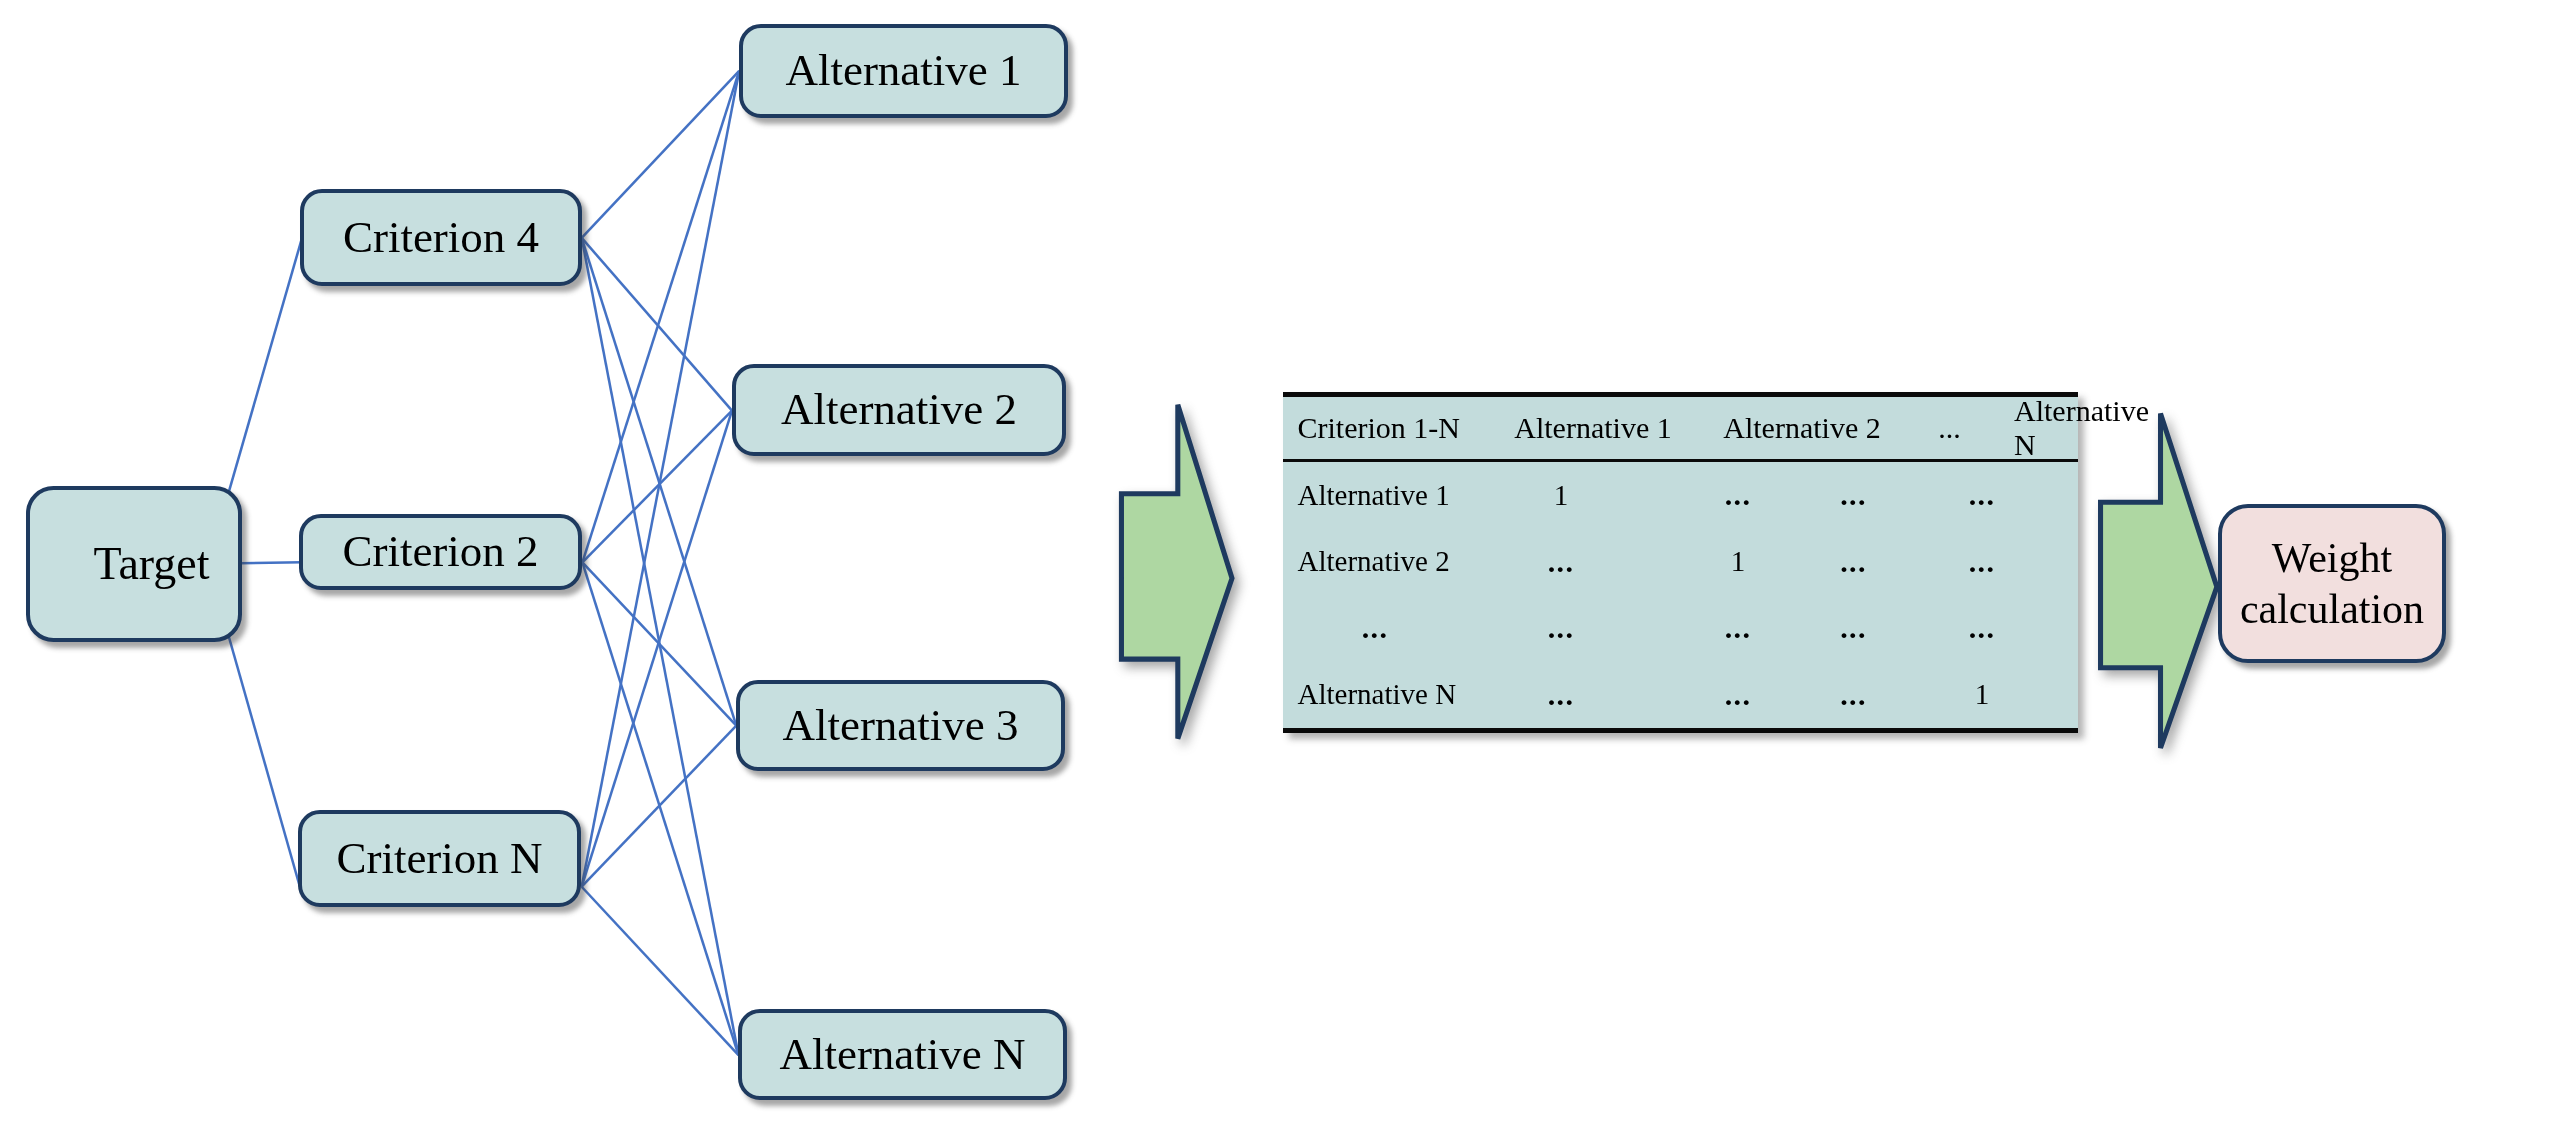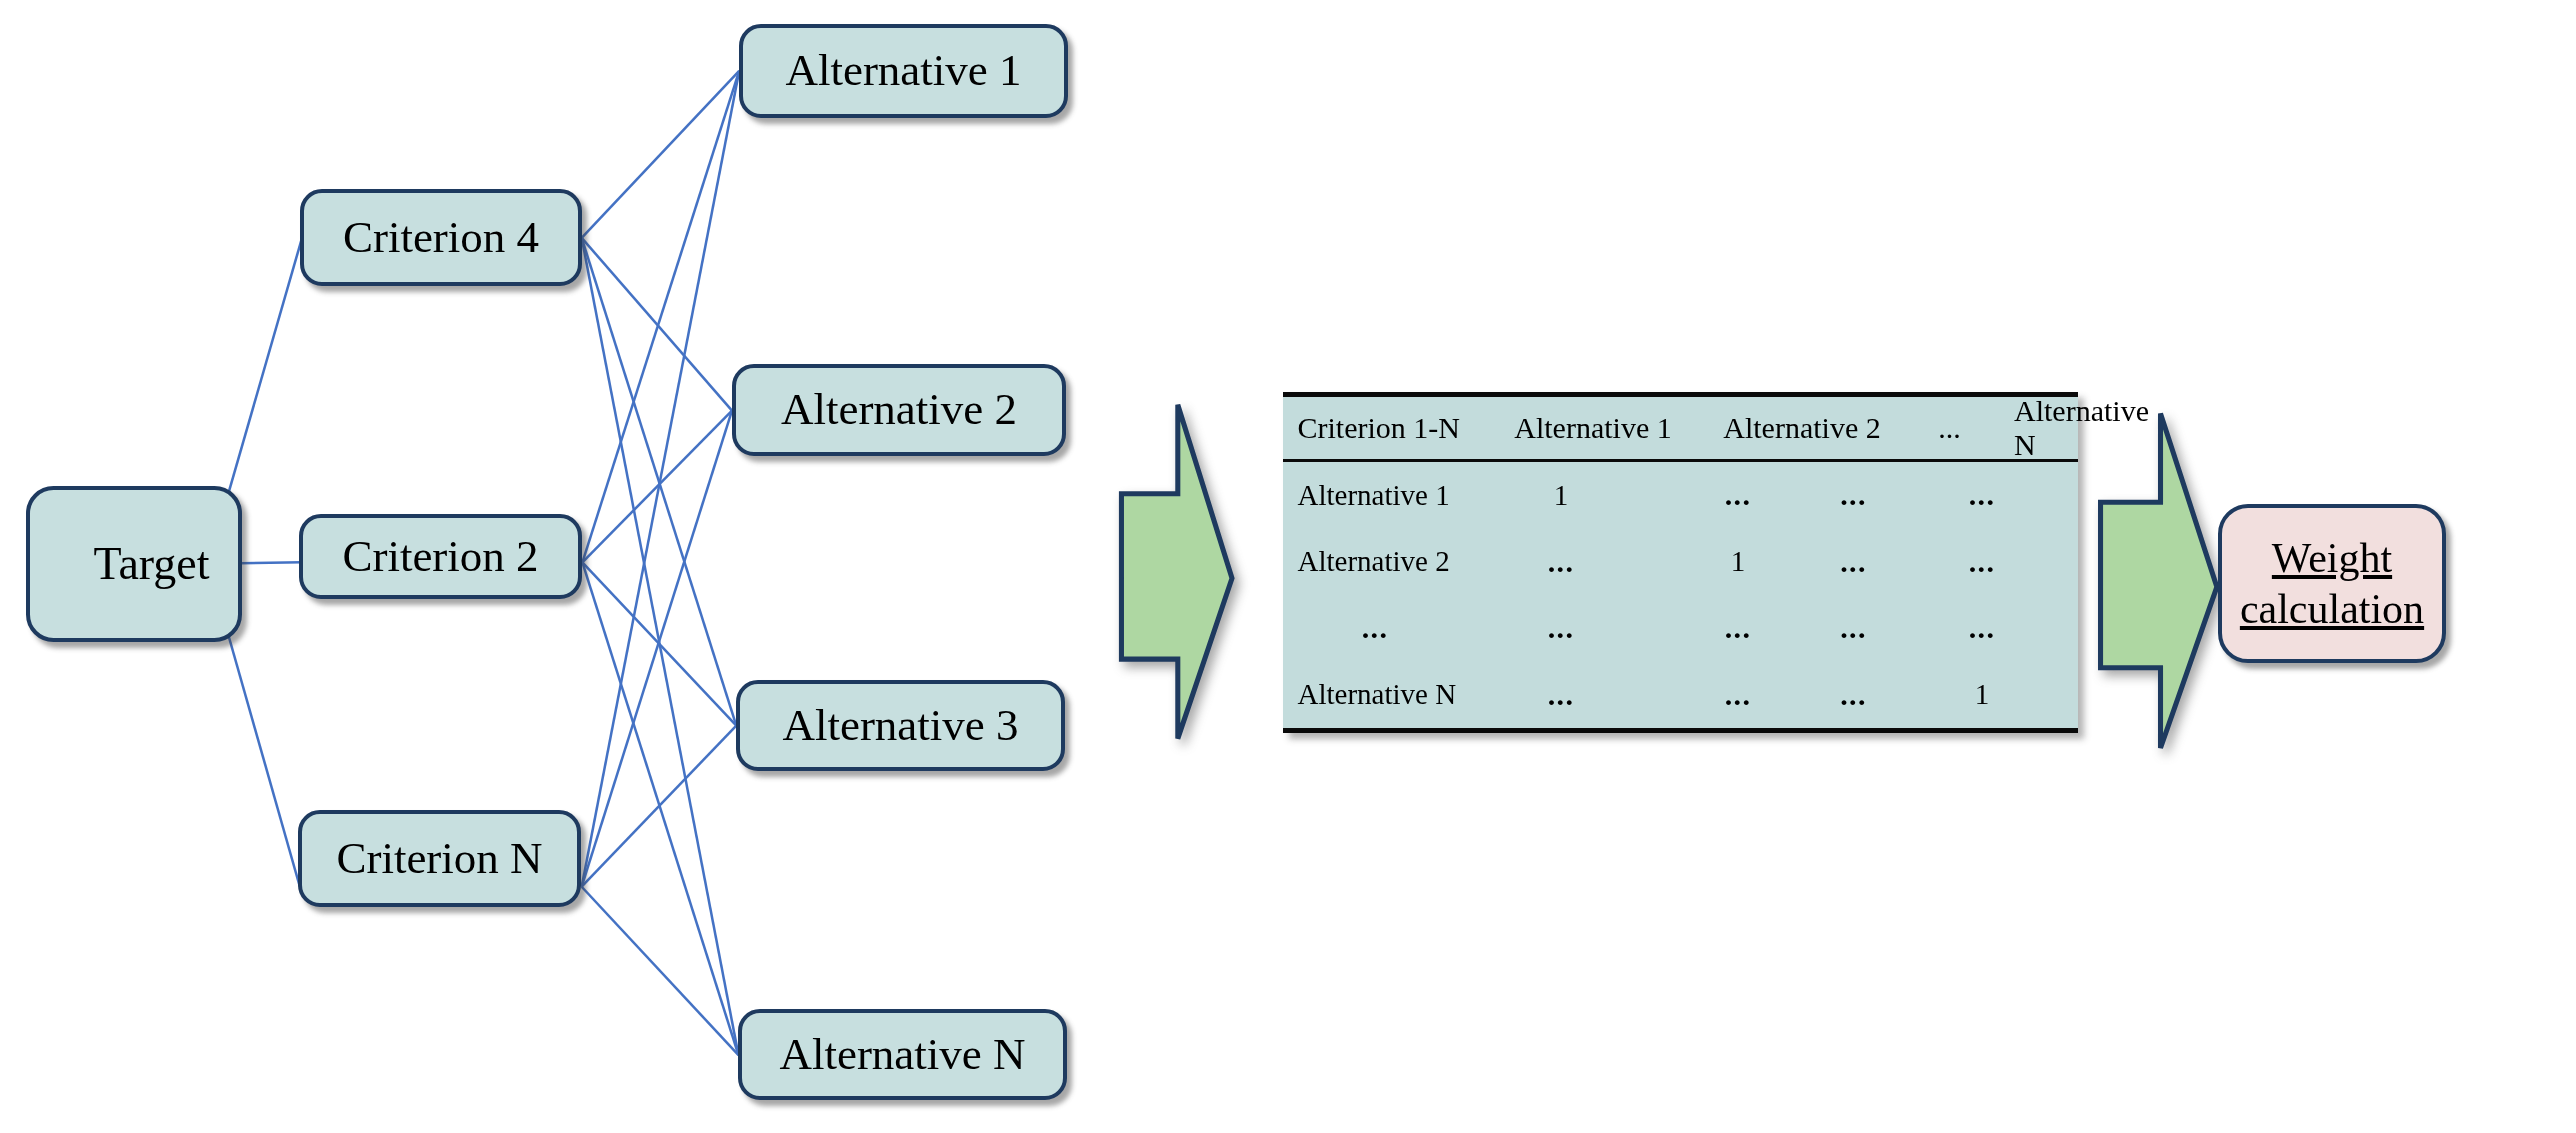--- a/index.html
+++ b/index.html
@@ -38,34 +38,33 @@
     border-radius:22px;
     font-size:45px;
     line-height:1.1;
     box-shadow:5px 5.8px 5.8px rgba(60,60,60,.45);
     box-sizing:border-box;
     text-align:center;
     white-space:nowrap;
   }
   #node-target{left:26px;top:486px;width:216px;height:156px;border-radius:27.5px;font-size:46px;padding-left:35px;}
   #node-criterion-1{left:300px;top:189px;width:282px;height:97px;}
-  #node-criterion-2{left:299px;top:514px;width:283px;height:85px;}
+  #node-criterion-2{left:299px;top:514px;width:283px;height:76px;}
   #node-criterion-n{left:298px;top:810px;width:283px;height:97px;}
   #node-alternative-1{left:739px;top:24px;width:329px;height:94px;}
   #node-alternative-2{left:732px;top:364px;width:334px;height:92px;}
   #node-alternative-3{left:736px;top:680px;width:329px;height:91px;}
   #node-alternative-n{left:738px;top:1009px;width:329px;height:91px;}
   #node-result{
     left:2218px;top:504px;width:228px;height:159px;
     border-radius:30px;
     background:var(--result-fill);
     font-size:42px;line-height:1.2;
     white-space:normal;
     padding:0 7.2px;
-    text-decoration:underline;
   }
   
   #matrix{
     position:absolute;left:1283px;top:392px;width:795px;height:341px;
     box-sizing:border-box;
     background:var(--table-bg);
     border-top:5.8px solid var(--table-line);
     border-bottom:5.8px solid var(--table-line);
     display:flex;flex-direction:column;
     box-shadow:5.8px 5.8px 6.5px rgba(90,90,90,.45);

